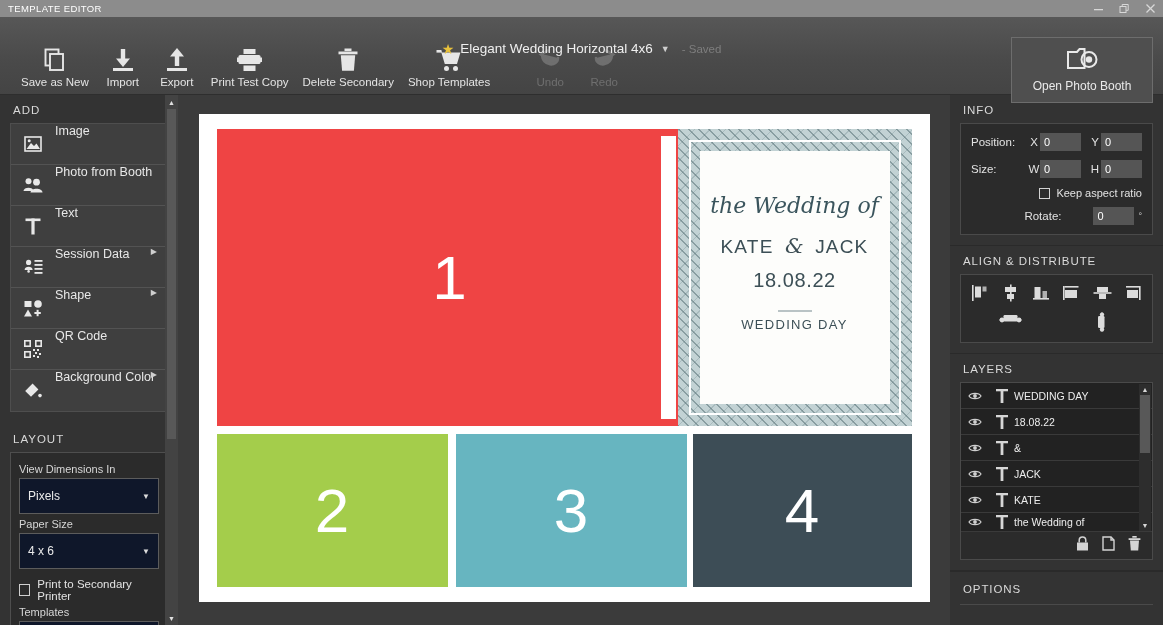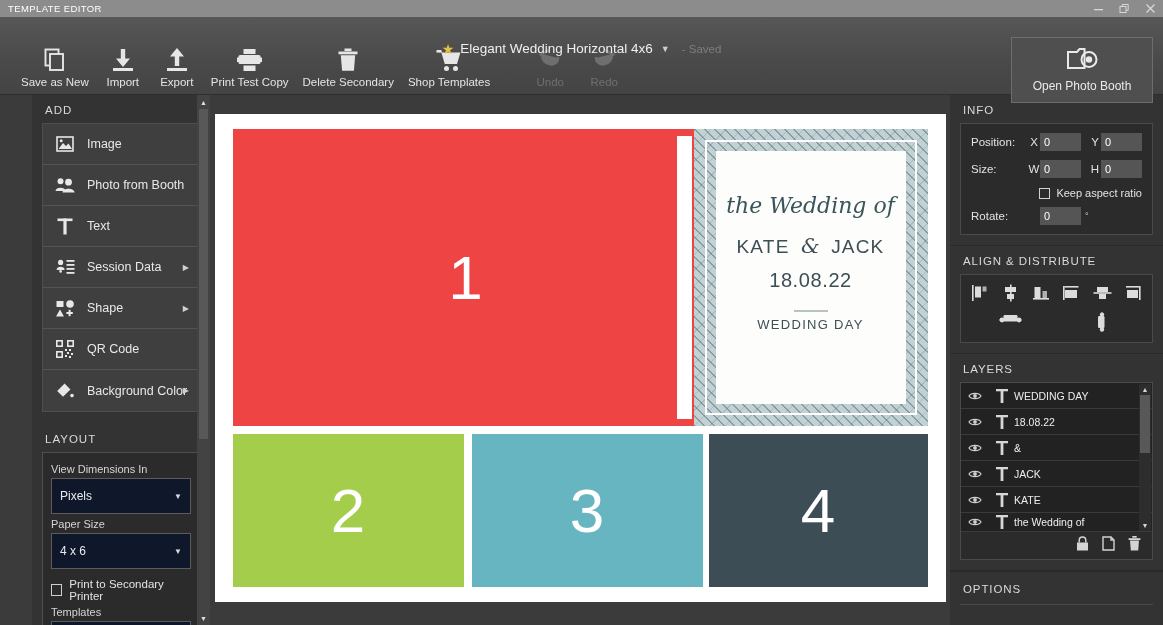--- a/index.html
+++ b/index.html
@@ -35,27 +35,27 @@
   .doc-name { font-size:13.5px; color:#efefef; }
   .doc-caret { color:#cfcfcf; font-size:9px; margin-left:2px;}
   .doc-saved { font-size:11.5px; color:#7e7e7e; margin-left:6px; }
 
   .opb { position:absolute; right:10px; top:20px; width:142px; height:66px;
     border:1px solid #6d6d6d; background:#4f4f4f; display:flex; flex-direction:column;
     align-items:center; justify-content:center; color:#e9e9e9; cursor:pointer; }
   .opb .lbl { font-size:12px; margin-top:4px; }
 
   
-  .body { display:flex; height:530px;margin-left:32px; }
+  .body { display:flex; height:530px; }
 
   
   .left { width:178px; background:#333333; height:530px; overflow:hidden; position:relative; }
   .panel-head { font-size:11.5px; color:#d9d9d9; letter-spacing:1px; padding:9px 0 7px 13px; }
   .add-list { margin:0 10px; border:1px solid #4e4e4e; }
-  .add-row { height:41px; display:flex; align-items:center; background:#3f3f3f;
+  .add-row { height:41px; display:flex; background:#3f3f3f;
     border-bottom:1px solid #535353; color:#e8e8e8; font-size:12.5px; cursor:pointer; position:relative;}
   .add-row:last-child { border-bottom:none; }
   .add-row .ic { width:44px; display:flex; justify-content:center; align-items:center; }
   .add-row .arw { position:absolute; right:10px; color:#cfcfcf; font-size:8px; }
 
   .layout-sec { margin-top:12px; }
   .layout-box { margin:0 10px; border:1px solid #4e4e4e; background:#2b2b2b; padding:6px 8px 8px; }
   .fl { font-size:11px; color:#d6d6d6; margin:4px 0 3px; }
   .sel { height:36px; background:#0f172a; border:1px solid #5c5c5c; display:flex;
     align-items:center; padding:0 8px; font-size:12px; color:#eaeaea; position:relative; cursor:pointer; }
@@ -85,21 +85,21 @@
   .t-amp { font-family:"DejaVu Serif", serif; font-style:italic; font-size:21px; }
   .t-date { font-size:20px; letter-spacing:.6px; color:#3c4f56; }
   .t-rule { width:34px; height:2px; background:#b9c3c5; margin:7px auto 0; }
   .t-day { font-size:13px; letter-spacing:1.3px; color:#3c4f56; }
 
   
   .right { width:213px; background:#333333; height:530px; }
   .rsec { border-bottom:1px solid #2a2a2a; }
   .rhead { font-size:11.5px; color:#dadada; letter-spacing:.9px; padding:9px 0 7px 13px; }
   .rbox { margin:0 10px 10px; border:1px solid #4a4a4a; background:#2b2b2b; padding:9px 10px; }
-  .inforow { display:flex; align-items:center; margin-bottom:9px; font-size:11.5px; color:#e2e2e2; }
+  .inforow { display:flex; align-items:center; margin-bottom:9px; font-size:11.5px; color:#e2e2e2;justify-content:flex-end; }
   .inforow .lab { width:57px; }
   .ax { width:12px; text-align:center; color:#e2e2e2; font-size:11.5px; }
   .num { width:41px; height:18px; background:#555555; border:none; color:#ffffff;
     font-size:11px; padding:0 4px; font-family:"Liberation Sans", sans-serif; }
   .kar { display:flex; align-items:center; gap:6px; justify-content:flex-end; margin-bottom:8px; }
   .kar .cb { width:11px; height:11px; border:1px solid #d2d2d2; }
   .kar span { font-size:11px; color:#e2e2e2; }
   .deg { font-size:9px; color:#d0d0d0; margin-left:4px; }
 
   .aligngrid { display:flex; justify-content:space-between; padding:3px 4px 0; }

